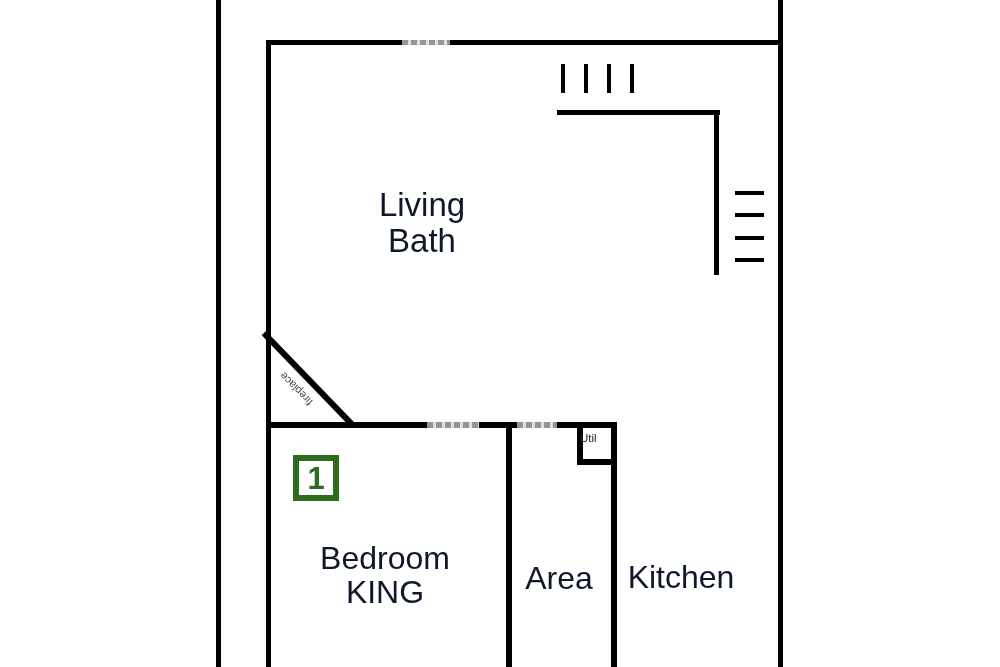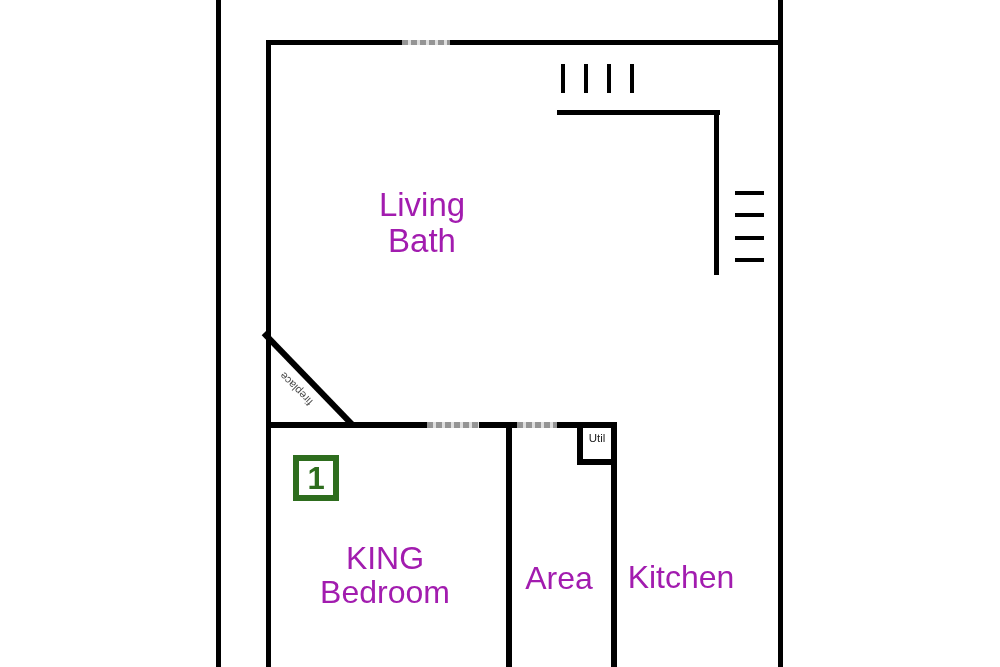--- a/index.html
+++ b/index.html
@@ -8,29 +8,29 @@
     overflow:hidden;font-family:"Liberation Sans",sans-serif;color:#000;
   }
   .wall{position:absolute;background:#000;}
   .door{
     position:absolute;
     background:repeating-linear-gradient(90deg,#949494 0 6px,#dedede 6px 9px);
   }
   .tick{position:absolute;background:#000;}
   .room-label{
     position:absolute;text-align:center;font-size:33px;line-height:36px;
-    color:#a21caf;letter-spacing:0px;white-space:nowrap;
+    color:#0f172a;letter-spacing:0px;white-space:nowrap;
   }
   .room-label span{display:block;}
   .deck-label{
     position:absolute;left:400px;top:-34px;width:200px;text-align:center;
     font-size:36px;line-height:40px;
   }
   .util-label{
-    position:absolute;left:580px;top:432px;width:34px;text-align:center;
+    position:absolute;left:580px;top:432px;width:34px;
     font-size:11.5px;color:#222;
   }
   .fireplace-line{
     position:absolute;left:266px;top:331px;width:129px;height:6px;background:#000;
     transform-origin:0 0;transform:rotate(46deg);
   }
   .fireplace-label{
     position:absolute;left:251px;top:383px;width:90px;text-align:center;
     font-size:11px;color:#4a4a4a;transform:rotate(-135deg);
   }
@@ -86,21 +86,21 @@
   <div class="wall" style="left:506px;top:422px;width:6px;height:245px;"></div>
   <div class="wall" style="left:611px;top:422px;width:6px;height:245px;"></div>
 
   <div class="wall" style="left:577px;top:422px;width:6px;height:43px;"></div>
   <div class="wall" style="left:577px;top:459px;width:40px;height:6px;"></div>
   <div class="util-label">Util</div>
 
   <div class="unit-badge">1</div>
 
   <div class="room-label" style="left:283px;top:541px;width:204px;font-size:32px;line-height:34px;">
+    <span>Bedroom</span>
     <span>KING</span>
-    <span>Bedroom</span>
   </div>
 
   <div class="room-label" style="left:511px;top:560px;width:96px;font-size:32px;">Area</div>
 
   <div class="room-label" style="left:617px;top:559px;width:128px;font-size:32px;">Kitchen</div>
 
 </div>
 
 </body></html>

